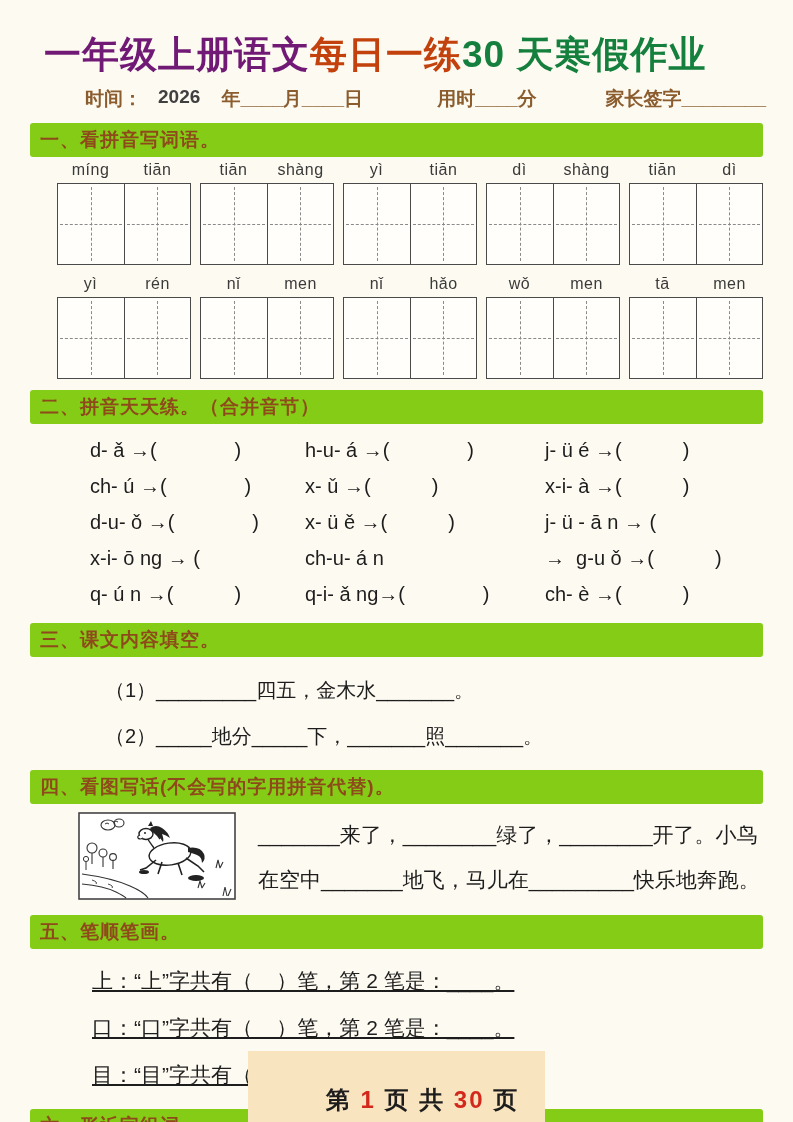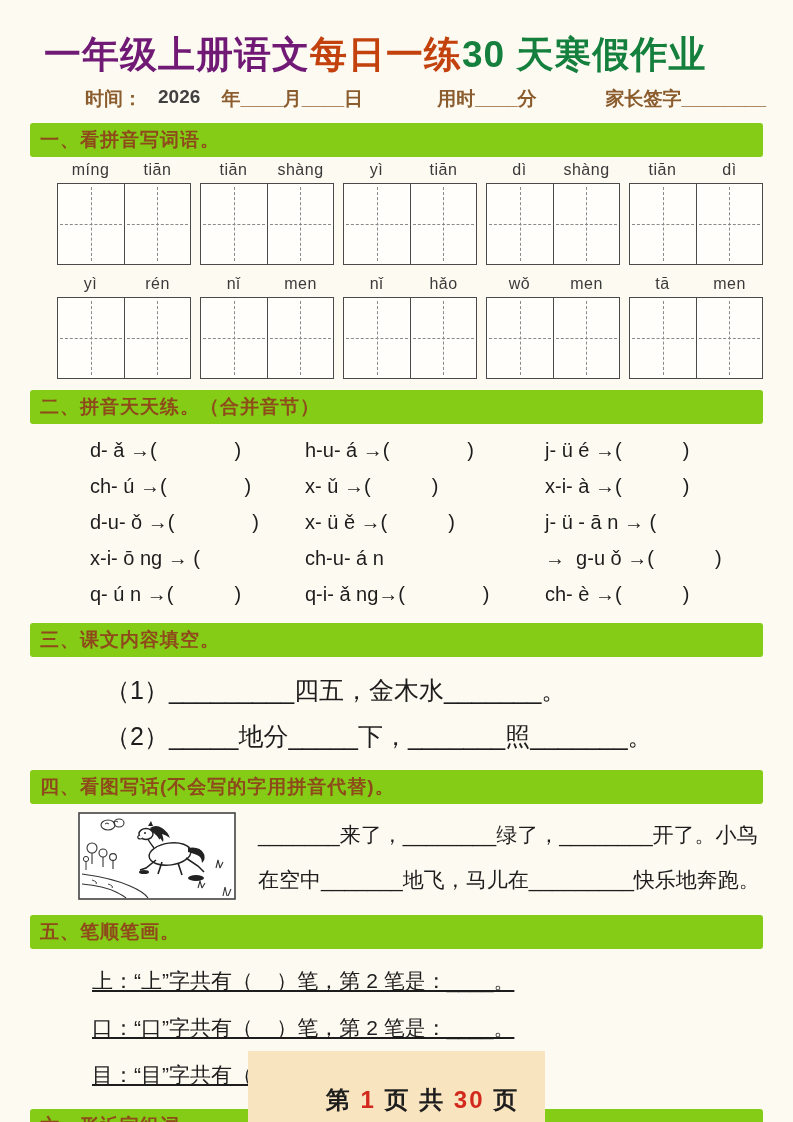--- a/index.html
+++ b/index.html
@@ -38,21 +38,21 @@
   .cell + .cell{border-left:1.6px solid #4a4a4a;}
   .cell::before{content:"";position:absolute;left:50%;top:3px;bottom:3px;border-left:1.5px dashed #8a8a8a;}
   .cell::after{content:"";position:absolute;top:50%;left:2px;right:2px;border-top:1.5px dashed #8a8a8a;}
 
   
   .syl-rows{margin:8px 0 0 60px;}
   .syl-row{display:grid;grid-template-columns:215px 240px 1fr;font-size:20px;line-height:36px;}
   .syl-row span{white-space:pre;}
 
   
-  .fill-lines{margin:10px 0 0 75px;font-size:25px;}
+  .fill-lines{margin:10px 0 0 75px;font-size:20px;}
   .fill-lines div{line-height:46px;white-space:pre;}
 
   
   .pic-block{display:flex;margin:8px 0 0 48px;align-items:flex-start;}
   .pic-frame{flex:0 0 auto;}
   .pic-text{margin-left:22px;font-size:21px;line-height:45px;white-space:pre;}
 
   
   .stroke-rows{margin:8px 0 0 62px;font-size:21px;text-decoration:underline;}
   .stroke-rows div{line-height:47px;white-space:pre;}

